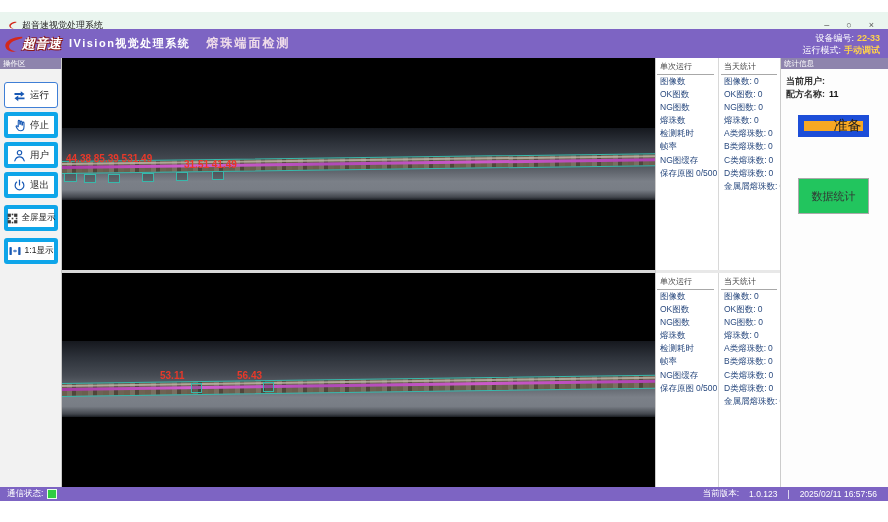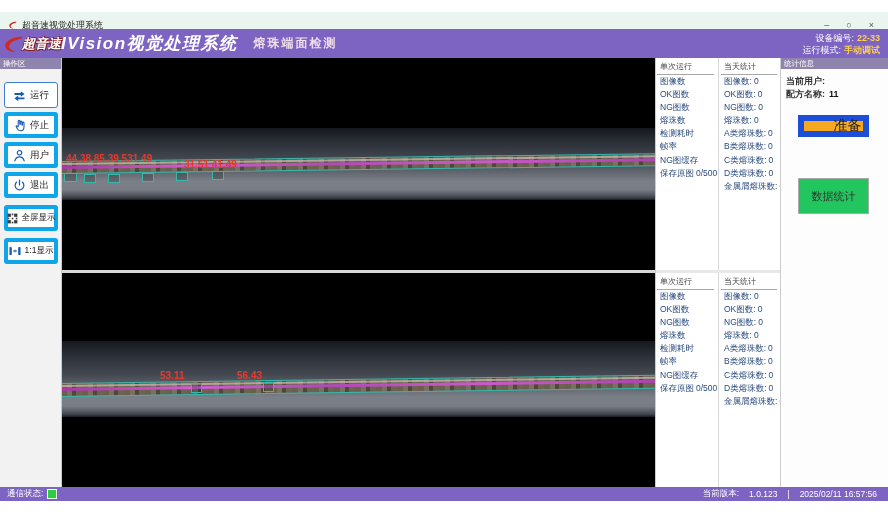--- a/index.html
+++ b/index.html
@@ -12,21 +12,21 @@
   .titlebar .ttext{font-size:9px;color:#222;margin-left:4px;}
   .win-controls{margin-left:auto;display:flex;gap:17px;padding-right:6px;}
   .win-controls span{font-size:9px;color:#555;cursor:default;line-height:17px;}
 
   
   .header{position:absolute;top:29px;left:0;width:888px;height:29px;background:#7d64c3;
           display:flex;align-items:center;box-sizing:border-box;}
   .logo{display:flex;align-items:center;margin-left:2px;}
   .logo-text{font-style:italic;font-weight:bold;font-size:13px;color:#fff;margin-left:-4px;
              text-shadow:1px 1px 0 #8b1a1a,-1px 1px 0 #8b1a1a,1px -1px 0 #8b1a1a;}
-  .app-title{color:#fff;font-size:17px;font-weight:bold;letter-spacing:1.5px;white-space:nowrap;font-style:italic;}
+  .app-title{color:#fff;font-size:11px;font-weight:bold;letter-spacing:1.5px;margin-left:8px;white-space:nowrap;}
   .subtitle{color:#f0ddea;font-size:12px;font-weight:bold;letter-spacing:2px;margin-left:16px;white-space:nowrap;}
   .menu{display:flex;gap:18px;margin-left:42px;}
   .menu-item{color:#fff;font-size:10.5px;font-weight:bold;cursor:default;white-space:nowrap;}
   .hdr-info{margin-left:auto;text-align:right;padding-right:8px;font-size:9px;line-height:12px;}
   .hdr-info .lbl{color:#fff;}
   .hdr-info .val{color:#ffd24a;font-weight:bold;margin-left:3px;}
 
   
   .sidebar{position:absolute;top:58px;left:0;width:62px;height:429px;background:#f2f2f2;
            border-right:1px solid #c9c9c9;box-sizing:border-box;}

